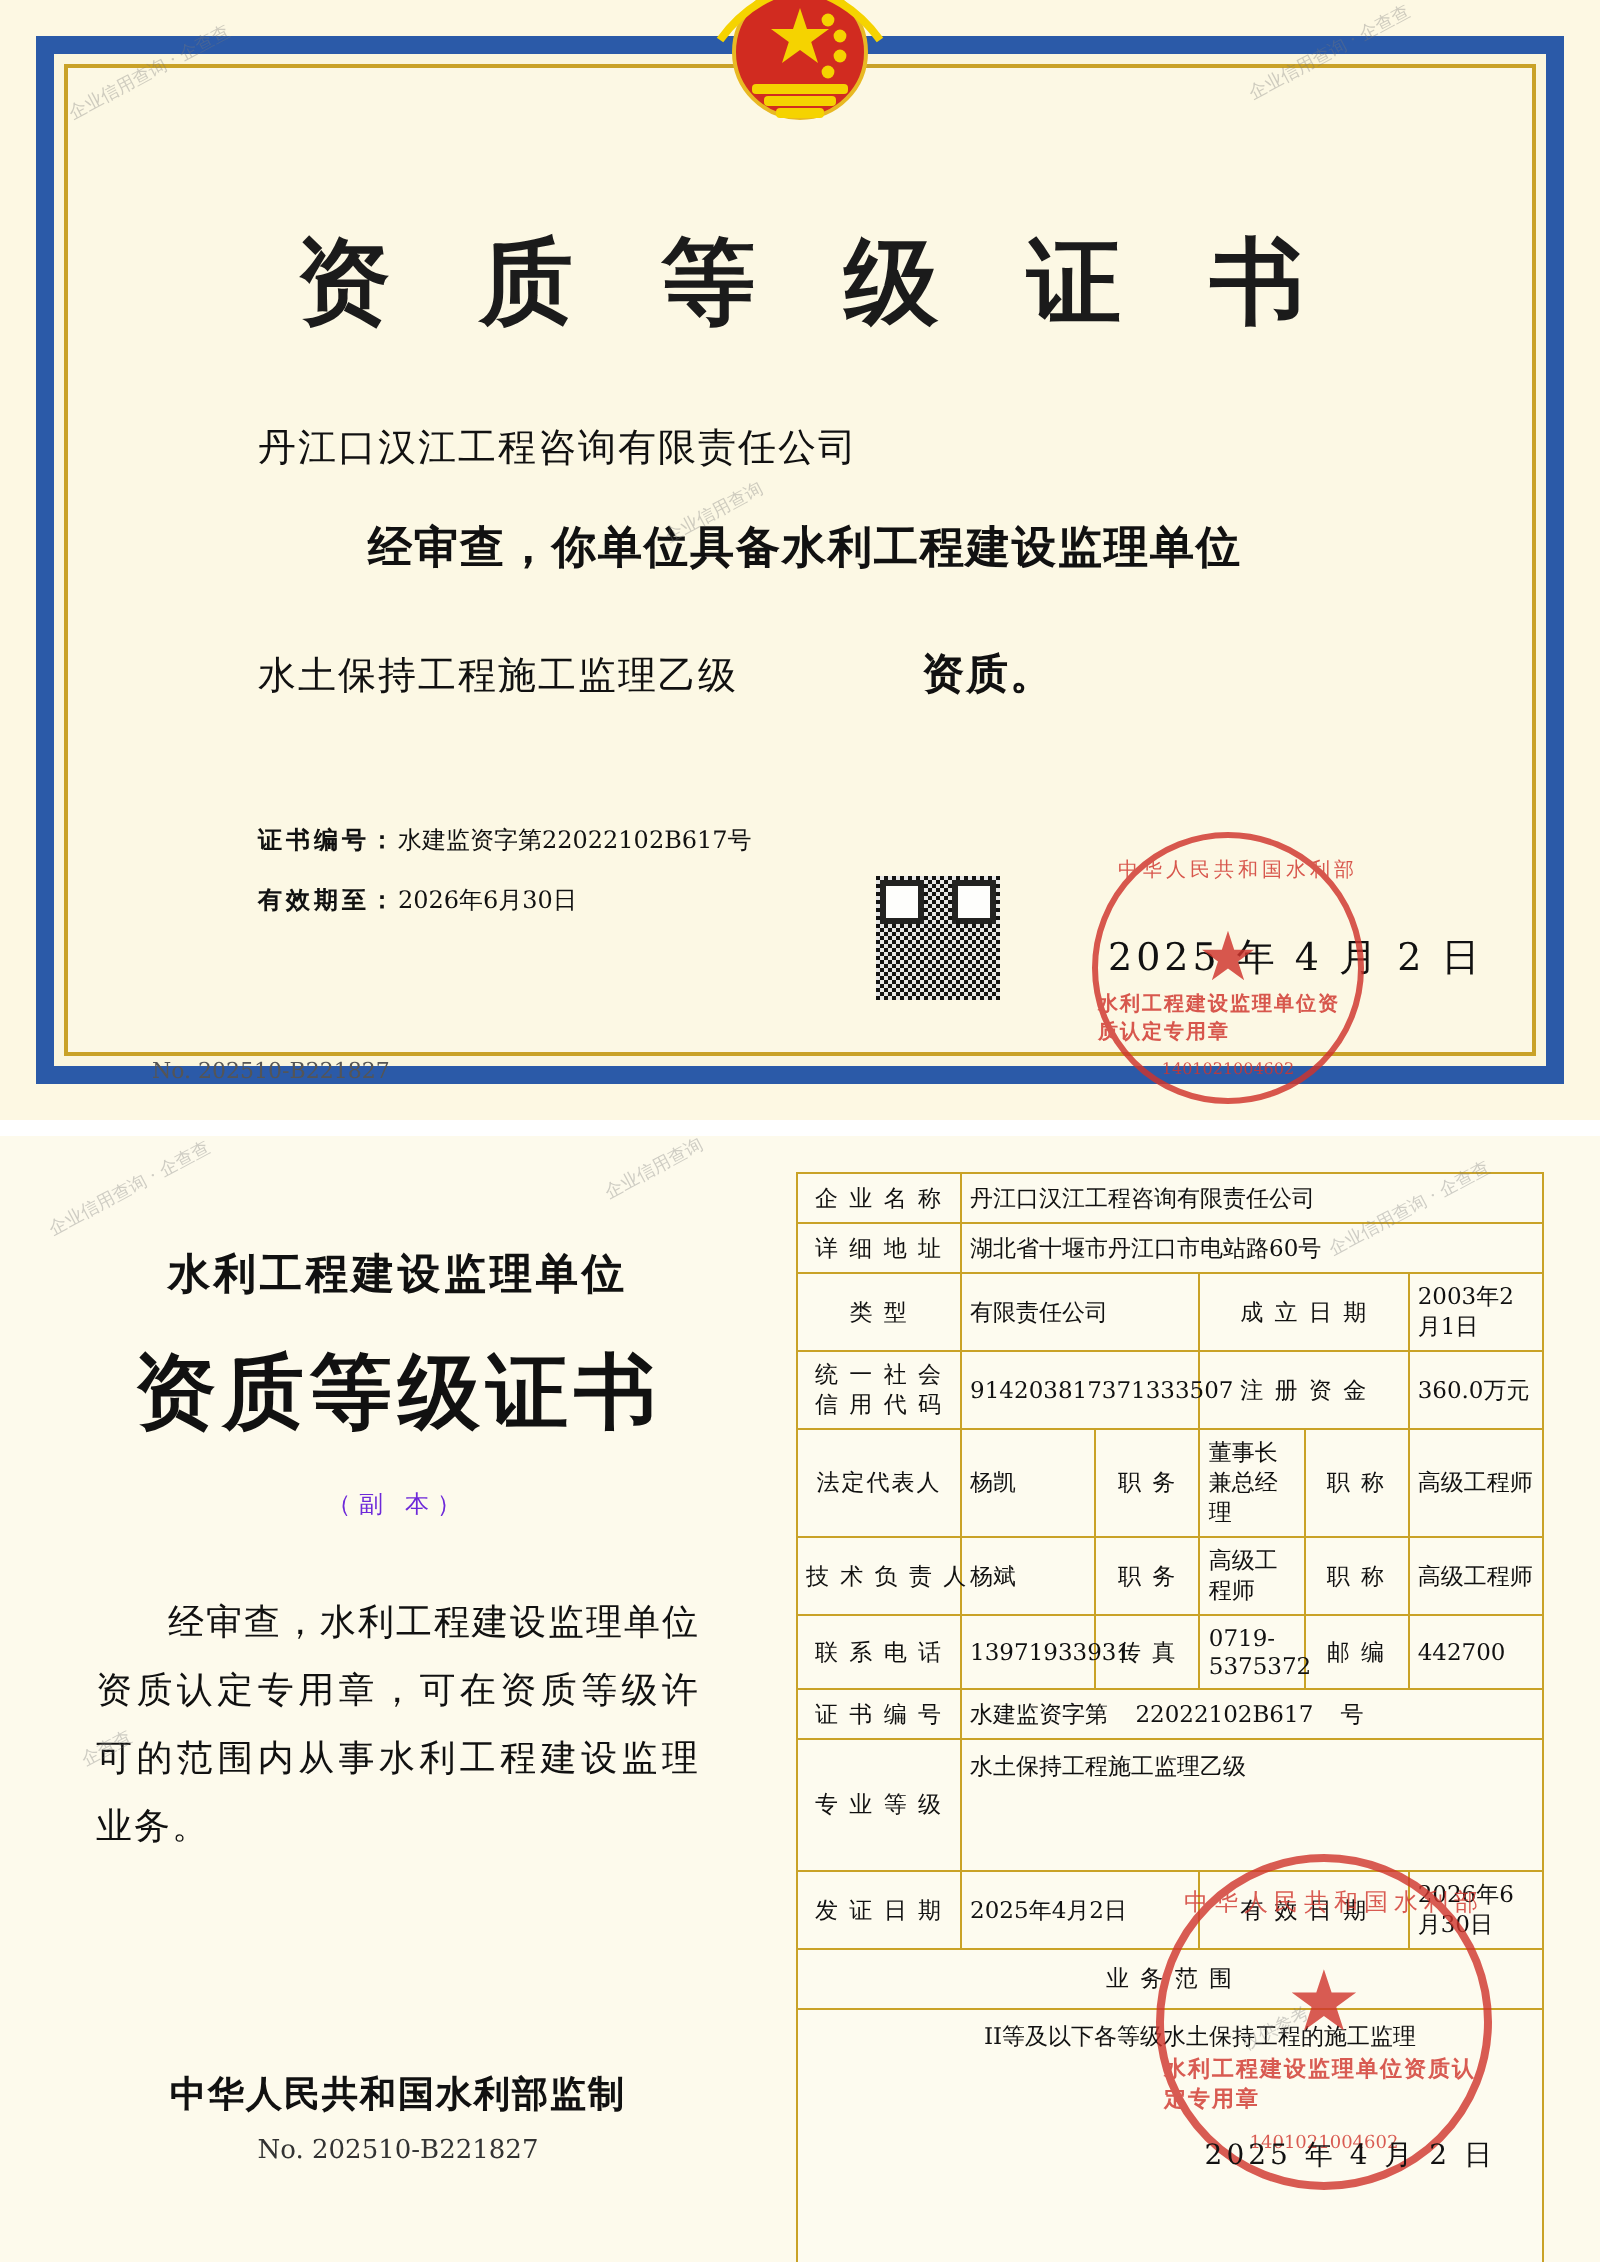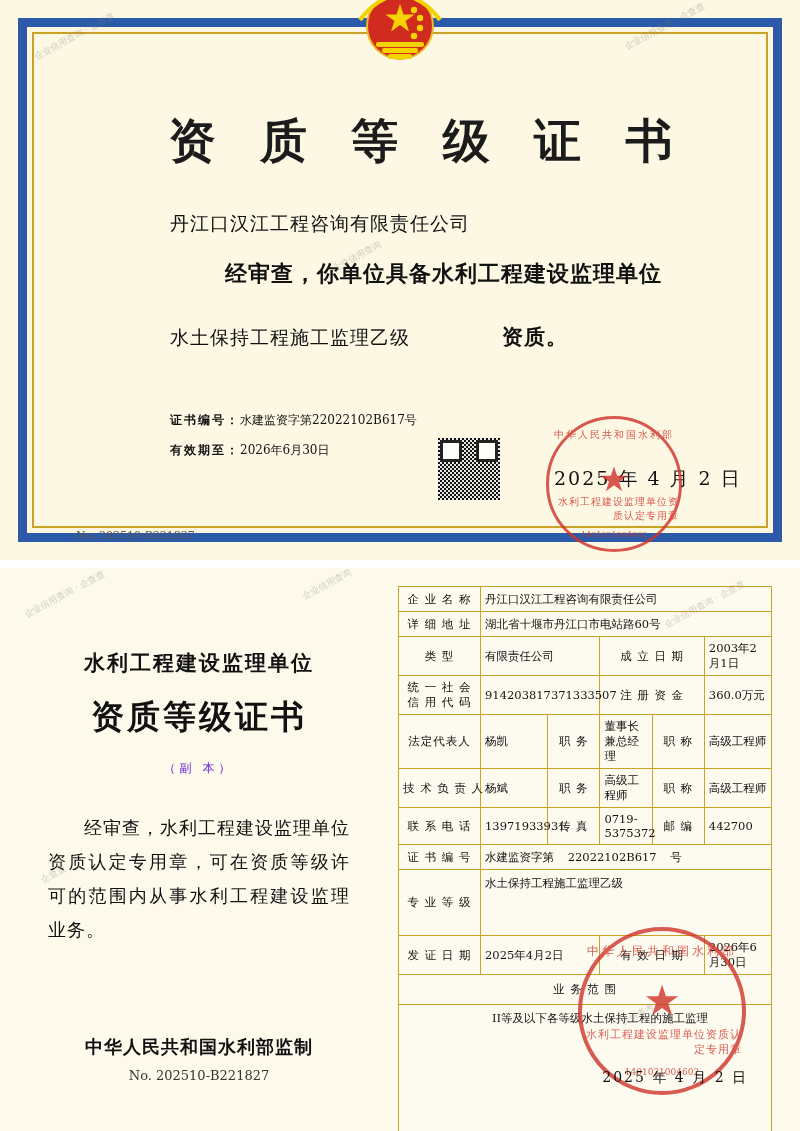--- a/index.html
+++ b/index.html
@@ -28,21 +28,20 @@
     border: 9px solid #2b5aa8;
     background: #fbf6dd;
     padding: 5px;
   }
   .cert-top-inner2 {
     width: 100%;
     height: 100%;
     border: 2px solid #c9a227;
     background: #fcf8e4;
     position: relative;
-    padding-left: 41px;
   }
 
   .emblem {
     position: absolute;
     top: -54px;
     left: 50%;
     transform: translateX(-50%);
     width: 108px;
     height: 100px;
     z-index: 5;
@@ -148,32 +147,33 @@
     position: absolute;
     left: 50%; top: 46%;
     transform: translate(-50%, -50%);
     color: #d0342c;
     font-size: 34px;
     line-height: 1;
   }
   .seal-arc-top {
     position: absolute;
     top: 9px; left: 0; width: 100%;
-    text-align: center;
+    text-align: right;
     font-size: 10px;
     letter-spacing: 2px;
     color: #d0342c;
   }
   .seal-bottom-text {
     position: absolute;
     bottom: 26px; left: 0; width: 100%;
-    text-align: right;
+    text-align: left;
     font-size: 10px;
     color: #d0342c;
     letter-spacing: 1px;
+    font-weight: bold;
   }
   .seal-num {
     position: absolute;
     bottom: 10px; left: 0; width: 100%;
     text-align: center;
     font-size: 8px;
     color: #d0342c;
   }
 
   .serial-top {
@@ -196,32 +196,32 @@
     position: relative;
     width: 800px;
     height: 563px;
     background: #fdfaec;
     display: flex;
   }
 
   .bottom-left {
     width: 398px;
     position: relative;
-    padding: 81px 34px 0 34px;
+    padding: 55px 34px 0 34px;
     text-align: center;
   }
   .bl-sub {
     font-size: 21px;
     font-weight: bold;
     letter-spacing: 2px;
     color: #111;
   }
   .bl-title {
     margin-top: 18px;
-    font-size: 33px;
+    font-size: 41px;
     font-weight: bold;
     letter-spacing: 3px;
     color: #111;
   }
   .bl-copy {
     margin-top: 20px;
     font-size: 12px;
     letter-spacing: 4px;
     color: #6d28d9;
     font-family: Liberation Serif, serif;

